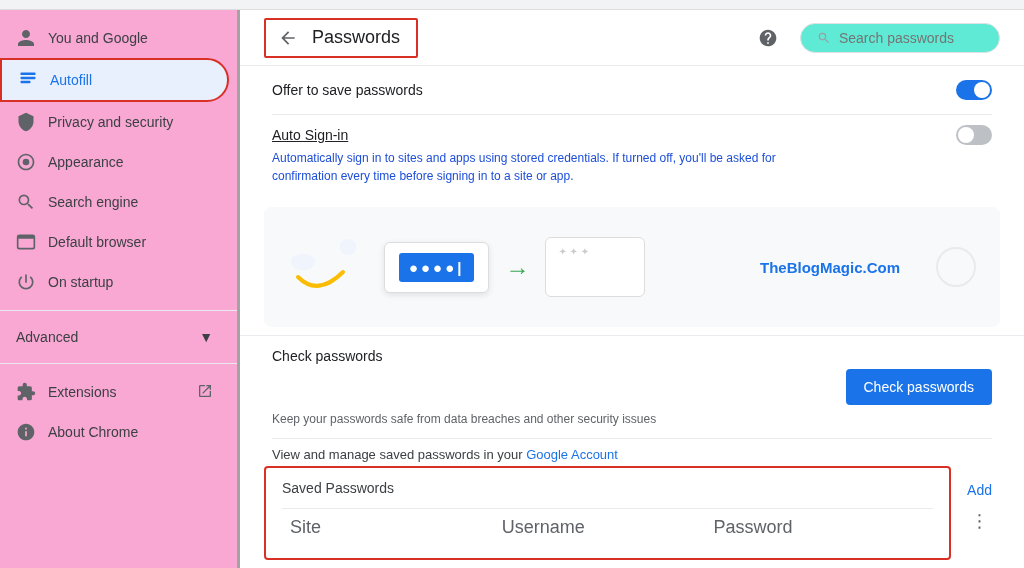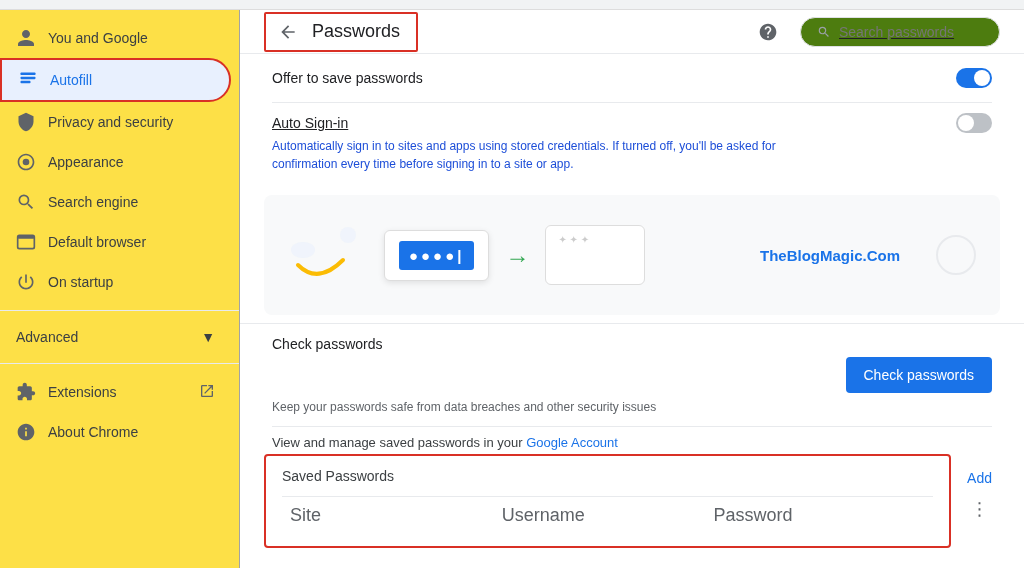--- a/index.html
+++ b/index.html
@@ -14,22 +14,22 @@
     .main-layout {
       display: flex;
       flex: 1;
       overflow: hidden;
     }
 
     
     .sidebar {
       width: 240px;
       min-width: 240px;
-      background: #fde047;
-      border-right: 1px solid #a3a3a3;
+      background: #f9a8d4;
+      border-right: 3px solid #a3a3a3;
       padding: 8px 0;
       overflow-y: auto;
     }
 
     .sidebar-item {
       display: flex;
       align-items: center;
       padding: 10px 16px;
       cursor: pointer;
       border-radius: 0 24px 24px 0;
@@ -76,21 +76,21 @@
       overflow: hidden;
     }
 
     
     .content-header {
       display: flex;
       align-items: center;
       justify-content: space-between;
       padding: 10px 24px;
       border-bottom: 1px solid #e8eaed;
-      height: 44px;
+      height: 56px;
     }
 
     .header-left {
       display: flex;
       align-items: center;
       gap: 12px;
     }
 
     .back-btn {
       background: none;
@@ -121,23 +121,22 @@
       color: #5f6368;
     }
 
     .search-box {
       display: flex;
       align-items: center;
       gap: 8px;
       border: 1px solid #dfe1e5;
       border-radius: 24px;
       padding: 6px 16px;
-      background: #4d7c0f;
+      background: #5eead4;
       width: 200px;
-      text-decoration: underline;
     }
 
     .search-box input {
       border: none;
       background: none;
       outline: none;
       font-size: 14px;
       color: #202124;
       width: 100%;
     }

